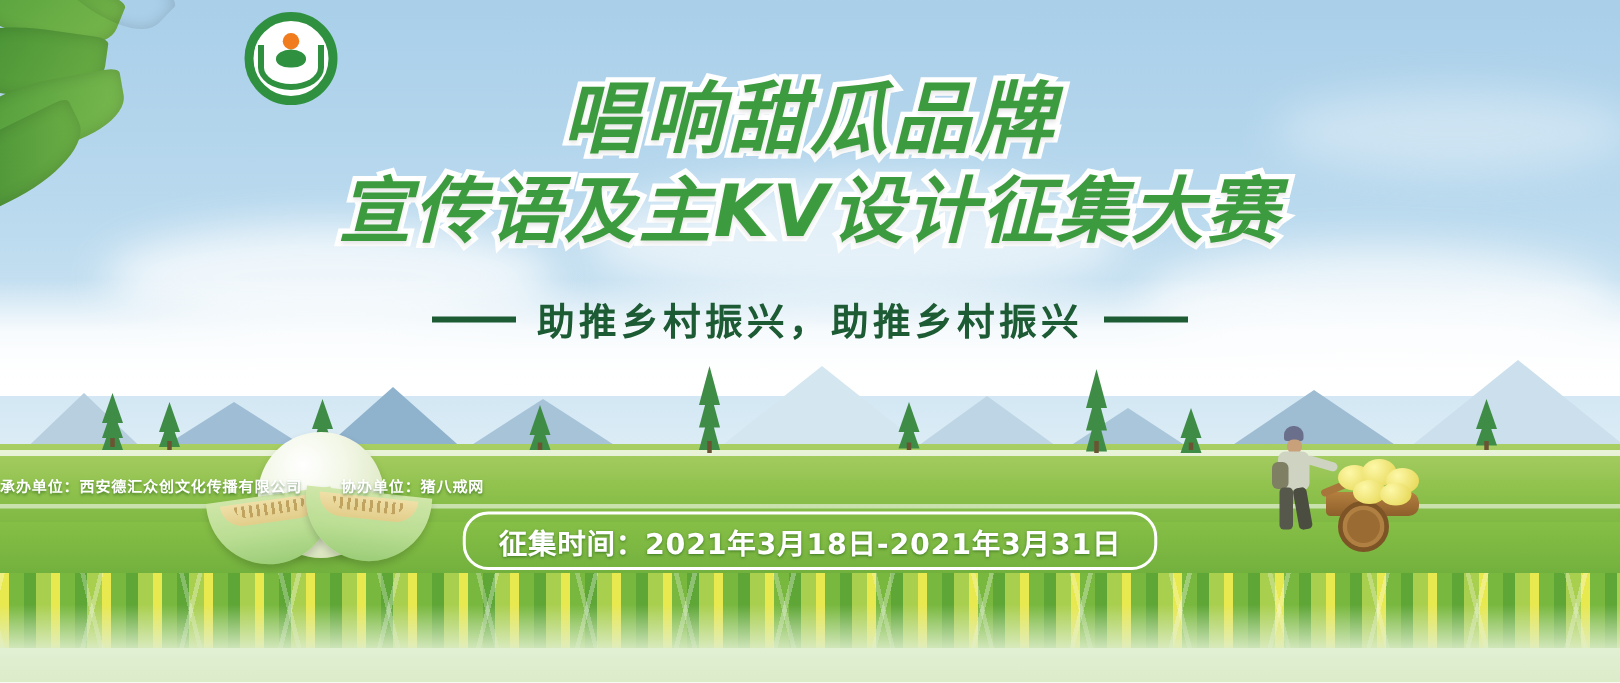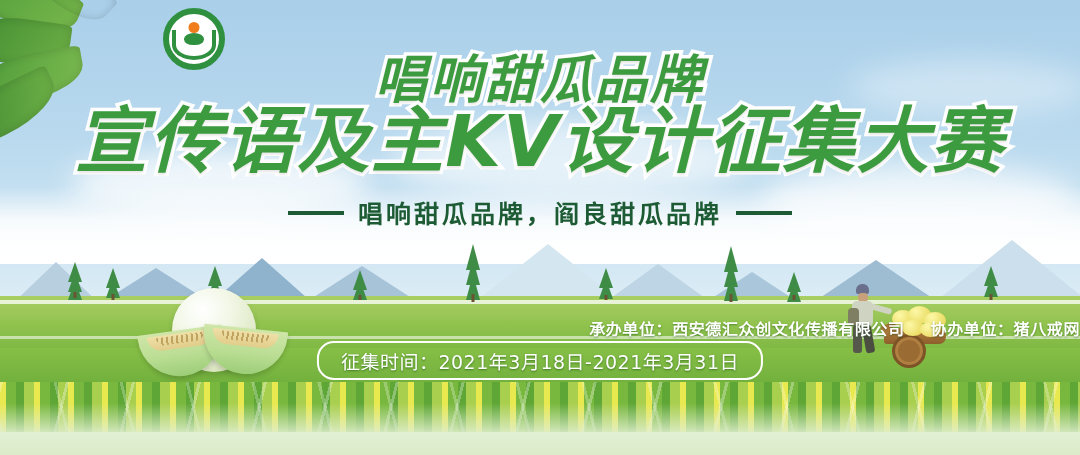--- a/index.html
+++ b/index.html
@@ -87,21 +87,21 @@
   #title-wrap{position:absolute;left:0;right:0;top:52px;text-align:center;z-index:8;}
   .t-line{
     font-family:"DejaVu Sans","Liberation Sans",sans-serif;
     font-weight:bold;color:#3d9b3f;
     -webkit-text-stroke:7px #ffffff;
     paint-order:stroke fill;
     text-shadow:0 2px 3px rgba(0,0,0,.10);
     white-space:nowrap;
   }
   .t1{font-size:52px;letter-spacing:3px;line-height:56px;font-style:italic;}
-  .t2{font-size:72px;letter-spacing:2px;line-height:62px;font-style:italic;margin-top:2px;}
+  .t2{font-size:48px;letter-spacing:2px;line-height:62px;font-style:italic;margin-top:2px;}
 
   #subtitle{
     position:absolute;left:0;right:0;top:194px;text-align:center;z-index:8;
     font-family:"DejaVu Sans","Liberation Sans",sans-serif;
     font-size:25px;font-weight:bold;color:#1d5b34;letter-spacing:3px;white-space:nowrap;
   }
   #subtitle .dash{
     display:inline-block;width:56px;height:4px;background:#1d5b34;
     vertical-align:middle;margin:0 14px 6px;
   }
@@ -116,31 +116,31 @@
     font-family:"DejaVu Sans","Liberation Sans",sans-serif;line-height:25px;
     white-space:nowrap;
   }
   #host-name{
     font-size:24px;color:#4a4a4a;letter-spacing:1px;white-space:nowrap;
     font-family:"DejaVu Sans","Liberation Sans",sans-serif;
   }
 
   
   #support-row{
-    position:absolute;left:0;right:0;top:316px;z-index:8;text-align:right;
-    font-family:"DejaVu Sans","Liberation Sans",sans-serif;
-    font-size:16px;font-weight:bold;color:#ffffff;letter-spacing:.6px;white-space:nowrap;
+    position:absolute;left:0;right:0;top:316px;z-index:8;text-align:left;
+    font-family:"DejaVu Sans","Liberation Sans",sans-serif;
+    font-size:10px;font-weight:bold;color:#ffffff;letter-spacing:.6px;white-space:nowrap;
     text-shadow:0 1px 2px rgba(0,60,0,.45);
   }
   #support-row .gap{display:inline-block;width:26px;}
 
   #date-pill{
     position:absolute;left:50%;transform:translateX(-50%);top:341px;z-index:8;
     border:2px solid #ffffff;border-radius:17px;
-    padding:4px 22px;color:#ffffff;font-weight:normal;font-size:19px;letter-spacing:.5px;
+    padding:4px 22px;color:#ffffff;font-weight:bold;font-size:19px;letter-spacing:.5px;
     font-family:"DejaVu Sans","Liberation Sans",sans-serif;white-space:nowrap;
     text-shadow:0 1px 2px rgba(0,60,0,.5);
   }
 
   
   #melon{position:absolute;left:140px;top:288px;width:150px;height:88px;z-index:6;}
   #melon .whole{
     position:absolute;left:32px;top:0;width:84px;height:84px;border-radius:50%;
     background:radial-gradient(circle at 36% 26%,#ffffff 0%,#f2f7e6 35%,#dfe9c6 70%,#c8d8a6 100%);
     box-shadow:0 3px 6px rgba(0,0,0,.15);
@@ -285,21 +285,21 @@
     </div>
 
   </div>
 
   <div id="title-wrap">
     <div class="t-line t1">唱响甜瓜品牌</div>
     <div class="t-line t2">宣传语及主KV设计征集大赛</div>
   </div>
 
   <div id="subtitle">
-    <span class="dash"></span><span>唱响甜瓜品牌，阎良甜瓜品牌</span><span class="dash"></span>
+    <span class="dash"></span><span>助推乡村振兴，助推乡村振兴</span><span class="dash"></span>
   </div>
 
 
   <div id="melon">
     <span class="whole"></span>
     <span class="wedge" style="left:0;top:42px;transform:rotate(-8deg);">
       <span class="flesh"></span>
       <span class="seeds"></span>
     </span>
     <span class="wedge" style="left:62px;top:40px;transform:rotate(6deg);">

